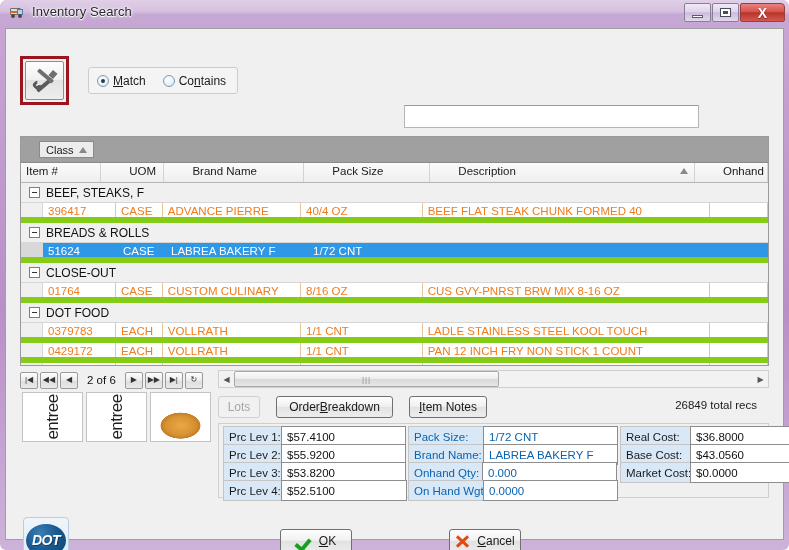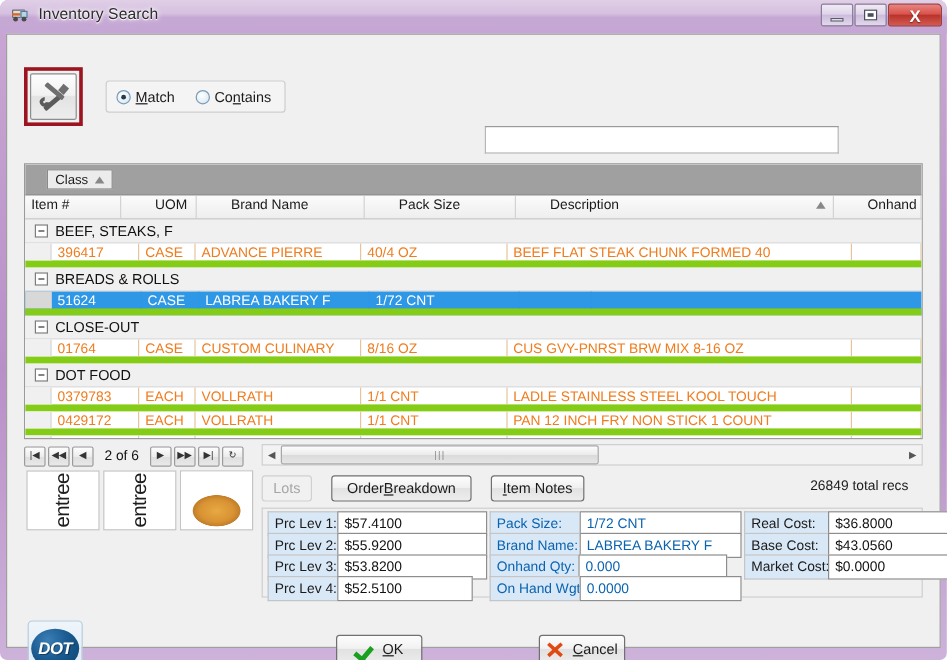--- a/index.html
+++ b/index.html
@@ -472,33 +472,33 @@
           <div class="fld-row" style="left: 4px; top: 20px;">
             <div class="fld-lab" style="width: 58px;">Prc Lev  2:</div>
             <div class="fld-val" style="width: 125px;">$55.9200</div>
           </div>
           <div class="fld-row" style="left: 4px; top: 38px;">
             <div class="fld-lab" style="width: 58px;">Prc Lev  3:</div>
             <div class="fld-val" style="width: 125px;">$53.8200</div>
           </div>
           <div class="fld-row" style="left: 4px; top: 56px;">
             <div class="fld-lab" style="width: 58px;">Prc Lev  4:</div>
-            <div class="fld-val" style="width: 113px;">$52.5100</div>
+            <div class="fld-val" style="width: 126px;">$52.5100</div>
           </div>
           <div class="fld-row" style="left: 189px; top: 2px;">
             <div class="fld-lab blue" style="width: 75px;">Pack Size:</div>
             <div class="fld-val blue" style="width: 135px;">1/72 CNT</div>
           </div>
           <div class="fld-row" style="left: 189px; top: 20px;">
             <div class="fld-lab blue" style="width: 75px;">Brand Name:</div>
             <div class="fld-val blue" style="width: 135px;">LABREA BAKERY F</div>
           </div>
           <div class="fld-row" style="left: 189px; top: 38px;">
             <div class="fld-lab blue" style="width: 74px;">Onhand Qty:</div>
-            <div class="fld-val blue" style="width: 124px;">0.000</div>
+            <div class="fld-val blue" style="width: 135px;">0.000</div>
           </div>
           <div class="fld-row" style="left: 189px; top: 56px;">
             <div class="fld-lab blue" style="width: 75px;">On Hand Wgt:</div>
             <div class="fld-val blue" style="width: 135px;">0.0000</div>
           </div>
           <div class="fld-row" style="left: 401px; top: 2px;">
             <div class="fld-lab" style="width: 70px;">Real Cost:</div>
             <div class="fld-val" style="width: 105px;">$36.8000</div>
           </div>
           <div class="fld-row" style="left: 401px; top: 20px;">

